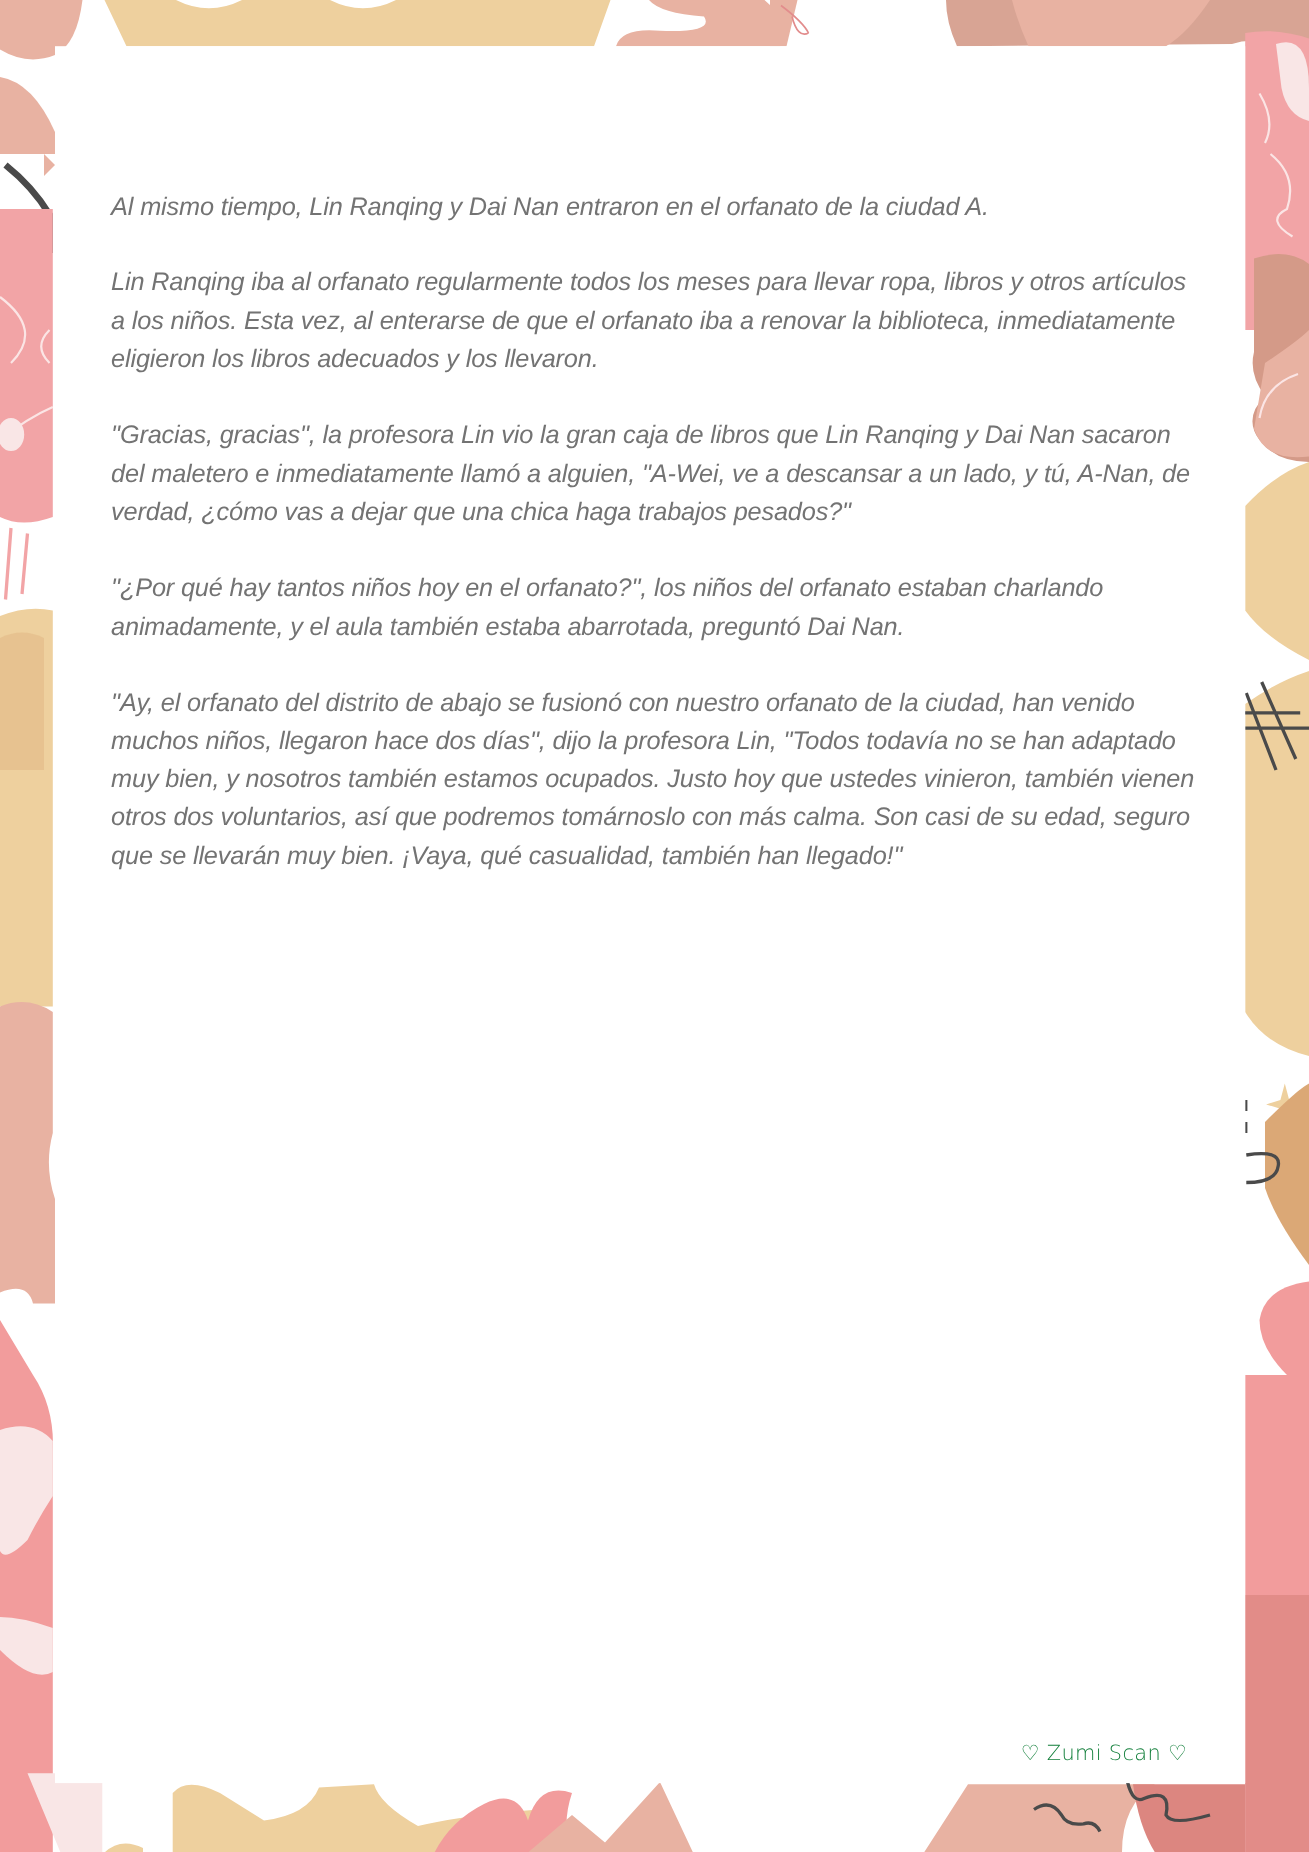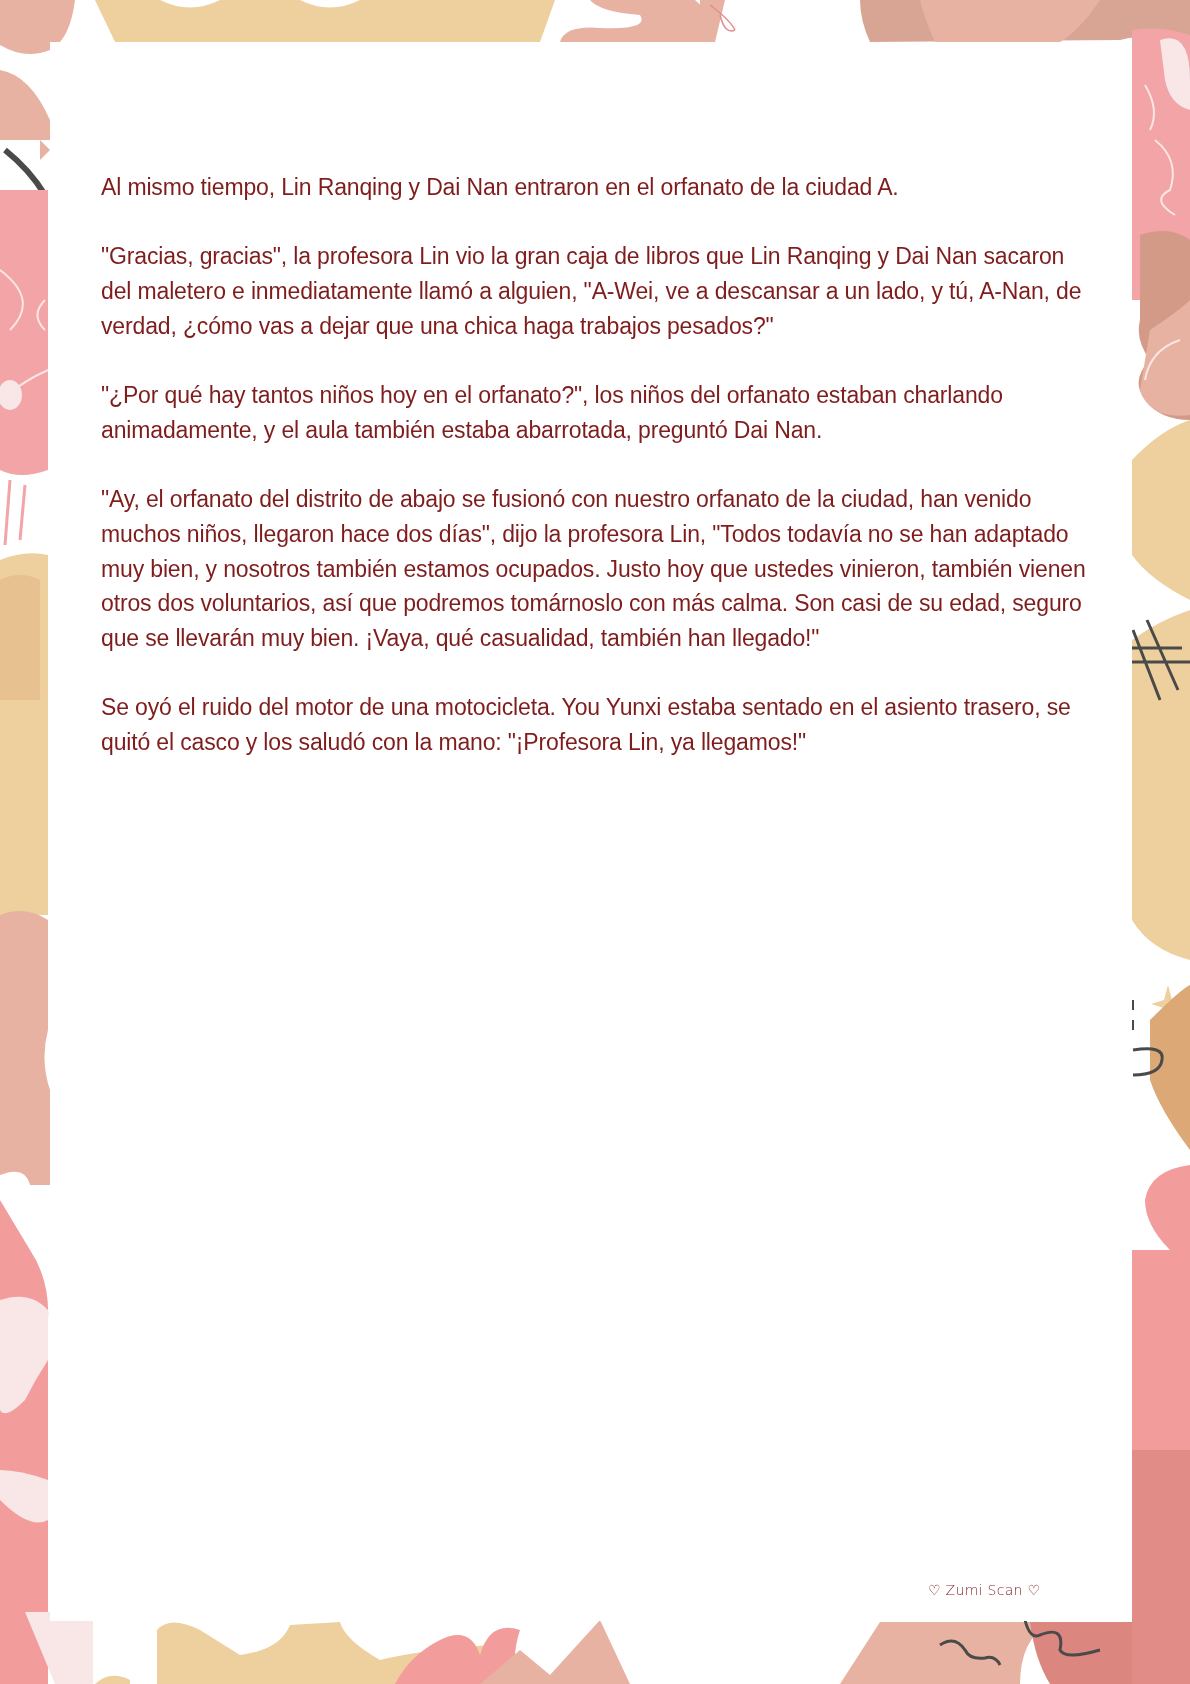--- a/index.html
+++ b/index.html
@@ -8,28 +8,29 @@
     background: #ffffff;
   }
   .frame { position: absolute; inset: 0; overflow: hidden; }
   .panel {
     position: absolute; left: 50px; top: 42px; width: 1082px; height: 1579px;
     background: #ffffff;
   }
   .content {
     position: absolute; left: 101px; top: 170px; width: 990px;
     font-family: "Liberation Sans", "DejaVu Sans", sans-serif;
-    font-size: 23px; line-height: 34.7px; color: #7f1d1d;
+    font-size: 23px; line-height: 34.7px; color: #737373;
     letter-spacing: -0.15px;
+    font-style: italic;
   }
   .content p { margin: 0 0 34.7px 0; }
   .credit {
     position: absolute; left: 928px; top: 1582px;
-    font-family: "DejaVu Sans", sans-serif; font-size: 14px;
-    color: #7f1d1d; font-weight: 300; letter-spacing: 0.3px;
+    font-family: "DejaVu Sans", sans-serif; font-size: 19px;
+    color: #15803d; font-weight: 300; letter-spacing: 0.3px;
   }
 </style>
 </head>
 <body>
 
 <div class="frame">
   <svg width="1190" height="1684" viewBox="0 0 1190 1684" style="position:absolute;left:0;top:0">
 
     <path d="M0,0 H75 Q70,40 50,50 Q25,60 0,45 Z" fill="#e8b2a2"></path>
     <path d="M0,70 Q30,75 50,120 V140 H0 Z" fill="#e8b2a2"></path>
@@ -78,19 +79,19 @@
     <path d="M840,1684 L880,1622 H1050 Q1020,1640 1020,1684 Z" fill="#e8b2a2"></path>
     <path d="M1030,1622 H1132 V1684 H1050 Q1035,1660 1030,1622 Z" fill="#dc8680"></path>
     <path d="M940,1645 Q955,1635 965,1650 Q970,1660 985,1658 Q995,1655 1000,1665 M1025,1620 Q1030,1640 1040,1635 Q1065,1625 1060,1650 Q1065,1660 1100,1650" stroke="#4a4a4a" stroke-width="3" fill="none"></path>
   </svg>
 </div>
 
 <div class="panel"></div>
 
 <div class="content">
   <p>Al mismo tiempo, Lin Ranqing y Dai Nan entraron en el orfanato de la ciudad A.</p>
+  <p>Lin Ranqing iba al orfanato regularmente todos los meses para llevar ropa, libros y otros artículos a los niños. Esta vez, al enterarse de que el orfanato iba a renovar la biblioteca, inmediatamente eligieron los libros adecuados y los llevaron.</p>
   <p>"Gracias, gracias", la profesora Lin vio la gran caja de libros que Lin Ranqing y Dai Nan sacaron del maletero e inmediatamente llamó a alguien, "A-Wei, ve a descansar a un lado, y tú, A-Nan, de verdad, ¿cómo vas a dejar que una chica haga trabajos pesados?"</p>
   <p>"¿Por qué hay tantos niños hoy en el orfanato?", los niños del orfanato estaban charlando animadamente, y el aula también estaba abarrotada, preguntó Dai Nan.</p>
   <p>"Ay, el orfanato del distrito de abajo se fusionó con nuestro orfanato de la ciudad, han venido muchos niños, llegaron hace dos días", dijo la profesora Lin, "Todos todavía no se han adaptado muy bien, y nosotros también estamos ocupados. Justo hoy que ustedes vinieron, también vienen otros dos voluntarios, así que podremos tomárnoslo con más calma. Son casi de su edad, seguro que se llevarán muy bien. ¡Vaya, qué casualidad, también han llegado!"</p>
-  <p>Se oyó el ruido del motor de una motocicleta. You Yunxi estaba sentado en el asiento trasero, se quitó el casco y los saludó con la mano: "¡Profesora Lin, ya llegamos!"</p>
 </div>
 
 <div class="credit">♡ Zumi Scan ♡</div>
 
 </body></html>

